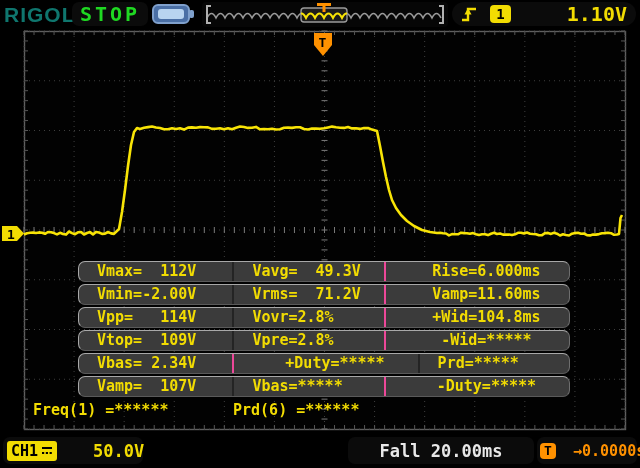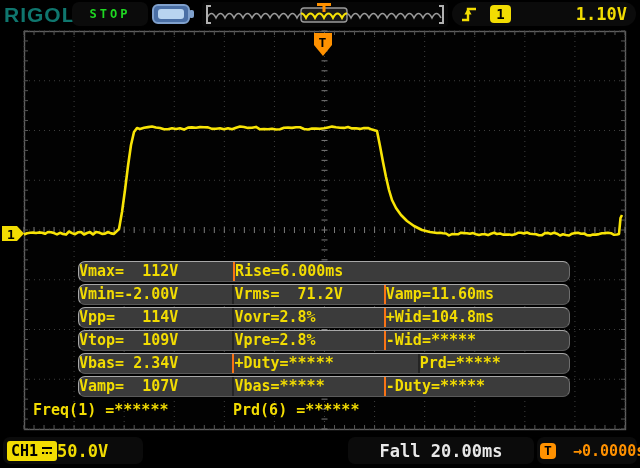--- a/index.html
+++ b/index.html
@@ -2,46 +2,46 @@
 <html><head>
 <meta charset="utf-8">
 <style>
   html,body{margin:0;padding:0;background:#000;}
   .screen{position:relative;width:640px;height:468px;background:#000;overflow:hidden;
           font-family:"DejaVu Sans Mono", monospace;}
   
   .brand{position:absolute;left:4px;top:3px;font-family:Liberation Sans, sans-serif;
          font-weight:bold;font-size:21px;color:#0f766e;letter-spacing:1px;}
   .stop-btn{position:absolute;left:72px;top:2px;width:76px;height:24px;background:#0b0b0b;
-            border-radius:7px;color:#1fd822;font-weight:bold;font-size:12px;letter-spacing:3px;
+            border-radius:7px;color:#1fd822;font-weight:bold;font-size:20px;letter-spacing:3px;
             display:flex;align-items:center;justify-content:center;}
   .battery{position:absolute;left:152px;top:3px;}
   .preview{position:absolute;left:202px;top:2px;width:246px;height:25px;background:#060606;border-radius:4px;}
   .trig-group{position:absolute;left:452px;top:2px;width:184px;height:24px;background:#0b0b0b;
               border-radius:12px;display:flex;align-items:center;padding:0 9px;box-sizing:border-box;}
   .trig-ch-badge{background:#f2dc02;color:#000;font-weight:bold;font-size:14px;border-radius:4px;
                  width:21px;height:18px;display:flex;align-items:center;justify-content:center;margin-left:12px;}
-  .trig-level{margin-left:auto;color:#f2dc02;font-weight:bold;font-size:17px;white-space:pre;}
+  .trig-level{margin-left:auto;color:#f2dc02;font-weight:bold;font-size:20px;white-space:pre;}
   
   .meas-table{position:absolute;left:78px;top:261px;width:492px;}
   .meas-row{height:19px;margin-bottom:2px;background:#3b3b3b;border:1px solid;
             border-color:#a8a8a8 #6e6e6e #5a5a5a #a8a8a8;border-radius:7px;
             display:flex;align-items:center;overflow:hidden;}
   .meas-cell{color:#f2dc02;font-weight:bold;font-size:15px;white-space:pre;line-height:19px;
-             padding-left:0;box-sizing:border-box;}
+             padding-left:18px;box-sizing:border-box;}
   .meas-cell.c1{width:154px;}
   .meas-cell.c2{width:152px;border-left:2px solid #242424;}
-  .meas-cell.c3{width:186px;border-left:2px solid #f97316;}
+  .meas-cell.c3{width:186px;border-left:2px solid #ec4899;text-align:center;}
   .counters{position:absolute;left:0;top:401px;width:640px;color:#f2dc02;font-weight:bold;
             font-size:15px;white-space:pre;}
   .counter-freq{position:absolute;left:33px;top:0;}
   .counter-prd{position:absolute;left:233px;top:0;}
   
   .ch1-group{position:absolute;left:3px;top:437px;width:140px;height:27px;background:#0b0b0b;
-             border-radius:7px;display:flex;align-items:center;padding:0 4px;box-sizing:border-box;}
+             border-radius:7px;display:flex;align-items:center;padding:0 4px;box-sizing:border-box;gap:36px;}
   .ch1-badge{background:#f2dc02;border-radius:3px;height:20px;padding:0 4px;display:flex;
              align-items:center;color:#000;font-weight:bold;font-size:15px;}
   .ch1-scale{color:#f2dc02;font-weight:bold;font-size:17px;white-space:pre;}
   .time-group{position:absolute;left:348px;top:437px;width:186px;height:27px;background:#0b0b0b;
               border-radius:7px;display:flex;align-items:center;justify-content:center;
               color:#e8e8e8;font-weight:bold;font-size:17px;white-space:pre;}
   .toff-group{position:absolute;left:537px;top:437px;width:100px;height:27px;background:#0b0b0b;
               border-radius:7px;display:flex;align-items:center;padding:0 3px;box-sizing:border-box;}
   .toff-icon{background:#ff9100;color:#000;border-radius:4px;width:16px;height:16px;display:flex;
              align-items:center;justify-content:center;font-weight:bold;font-size:13px;flex:none;}
@@ -430,20 +430,21 @@
       </g>
       <g>
         <polygon points="314,33 332,33 332,45 323,56 314,45" fill="#ff9100"></polygon>
         <text x="318.5" y="47" fill="#000" font-size="13" font-weight="bold" font-family="DejaVu Sans Mono, monospace">T</text>
       </g>
     </svg>
 
   <div class="meas-table" id="meas-table">
       <div class="meas-row">
         <span class="meas-cell c1">Vmax=  112V</span>
+        <span class="meas-cell c2">Vavg=  49.3V</span>
         <span class="meas-cell c3">Rise=6.000ms</span>
       </div>
       <div class="meas-row">
         <span class="meas-cell c1">Vmin=-2.00V</span>
         <span class="meas-cell c2">Vrms=  71.2V</span>
         <span class="meas-cell c3">Vamp=11.60ms</span>
       </div>
       <div class="meas-row">
         <span class="meas-cell c1">Vpp=   114V</span>
         <span class="meas-cell c2">Vovr=2.8%</span>

